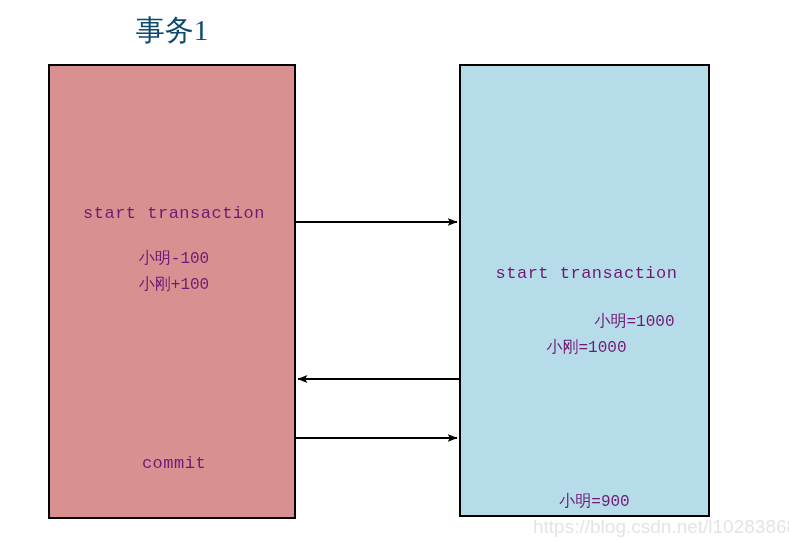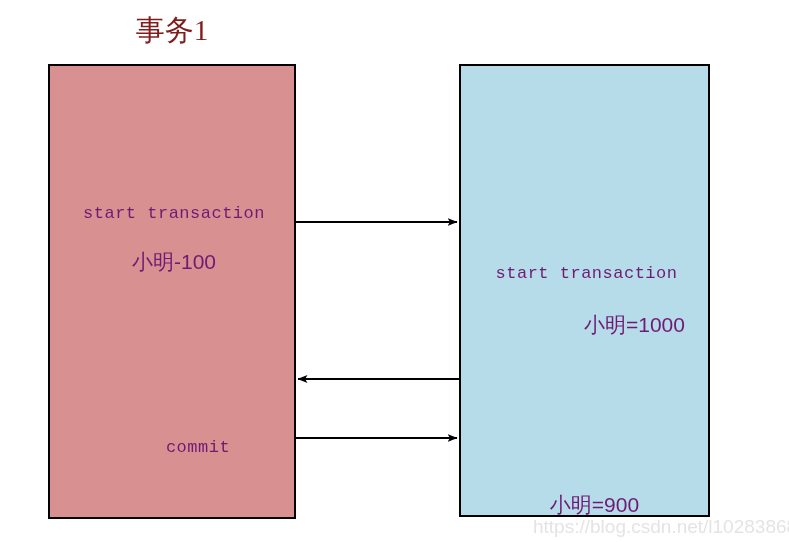--- a/index.html
+++ b/index.html
@@ -14,21 +14,21 @@
     background: #ffffff;
     overflow: hidden;
     font-family: "Liberation Serif", "DejaVu Serif", serif;
   }
 
   
   .title {
     position: absolute;
     font-family: "Liberation Serif", "DejaVu Serif", serif;
     font-size: 29px;
-    color: #7f1d1d;
+    color: #0c4a6e;
     text-align: center;
     white-space: nowrap;
     line-height: 1;
   }
   #title-tx1 { left: 48px;  top: 16px; width: 248px; }
   #title-tx2 { left: 459px; top: 16px; width: 251px; }
 
   
   .tx-box {
     position: absolute;
@@ -53,29 +53,29 @@
     text-align: center;
     white-space: nowrap;
     line-height: 1;
   }
   .mono {
     font-family: "Liberation Mono", "DejaVu Sans Mono", monospace;
     font-size: 17px;
     letter-spacing: 0.5px;
   }
   .serif-val {
-    font-family: Liberation Sans, sans-serif;
-    font-size: 21px;
+    font-family: Liberation Mono, monospace;
+    font-size: 16px;
   }
 
   
   #t1-start   { left: 0;  top: 139px; width: 248px; }
   #t1-line1   { left: 0;  top: 185px; width: 248px; }
   #t1-line2   { left: 0;  top: 211px; width: 248px; }
-  #t1-commit  { left: 0;  top: 373px; width: 248px; padding-left: 24px; }
+  #t1-commit  { left: 0;  top: 389px; width: 248px; }
 
   
   #t2-start   { left: 0;  top: 199px; width: 251px; }
   #t2-line1   { left: 0;  top: 248px; width: 251px; padding-left: 48px; }
   #t2-line2   { left: 0;  top: 274px; width: 251px; }
   #t2-line3   { left: 8px;  top: 428px; width: 251px; }
   #t2-line4   { left: 0;  top: 454px; width: 251px; }
 
   
   .arrow-svg {
@@ -101,26 +101,28 @@
 <body>
 
 <div id="canvas">
 
   <div class="title" id="title-tx1">事务1</div>
 
 
   <div class="tx-box" id="box-tx1">
     <div class="box-text mono" id="t1-start">start transaction</div>
     <div class="box-text serif-val" id="t1-line1">小明-100</div>
+    <div class="box-text serif-val" id="t1-line2">小刚+100</div>
     <div class="box-text mono" id="t1-commit">commit</div>
   </div>
 
   <div class="tx-box" id="box-tx2">
     <div class="box-text mono" id="t2-start">start transaction</div>
     <div class="box-text serif-val" id="t2-line1">小明=1000</div>
+    <div class="box-text serif-val" id="t2-line2">小刚=1000</div>
     <div class="box-text serif-val" id="t2-line3">小明=900</div>
   </div>
 
   <svg class="arrow-svg" viewBox="0 0 789 542">
     <defs>
       <marker id="head-right" markerWidth="10" markerHeight="8" refX="9.5" refY="4" orient="auto" markerUnits="userSpaceOnUse">
         <path d="M0,0 L10,4 L0,8 L2.4,4 z" fill="#000000"></path>
       </marker>
       <marker id="head-left" markerWidth="10" markerHeight="8" refX="9.5" refY="4" orient="auto" markerUnits="userSpaceOnUse">
         <path d="M0,0 L10,4 L0,8 L2.4,4 z" fill="#000000"></path>

